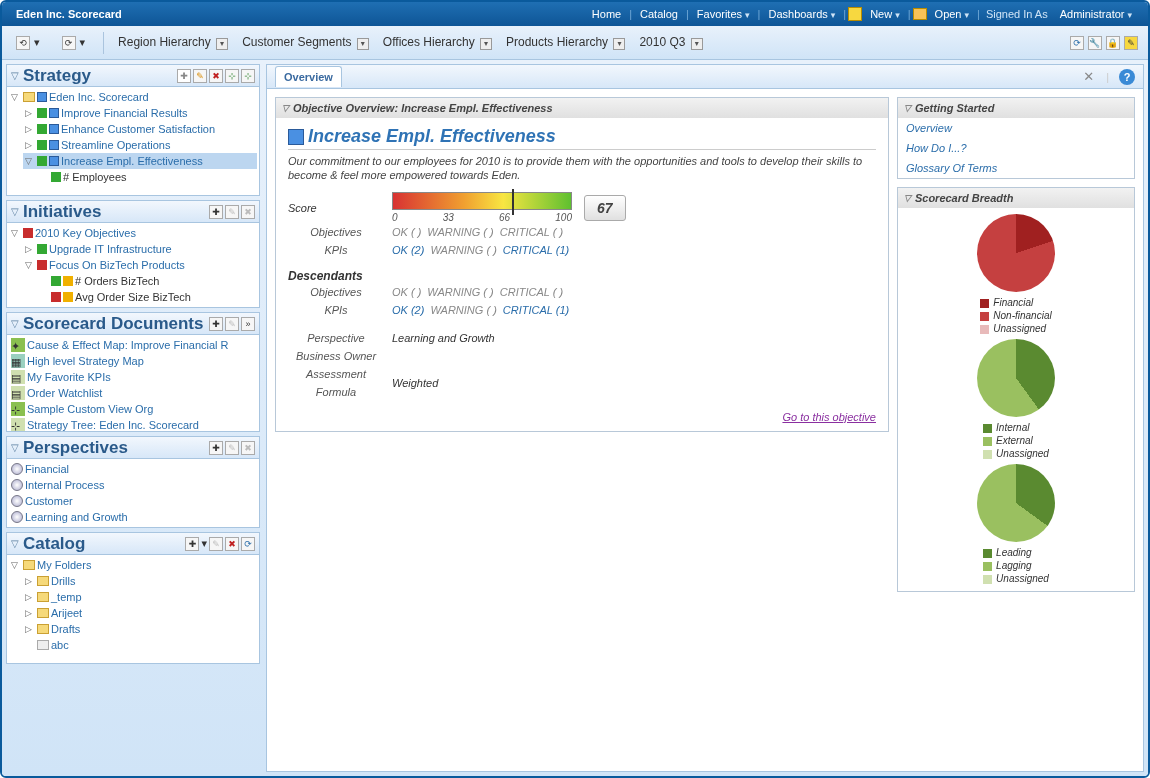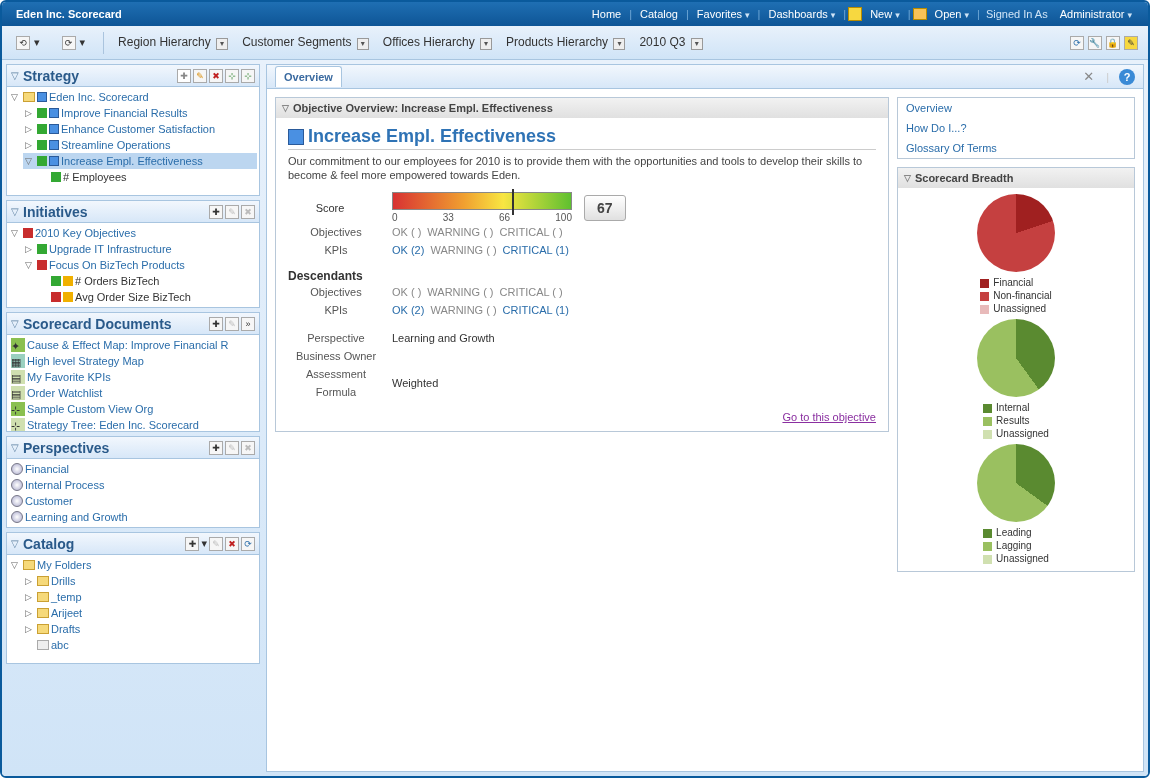--- a/index.html
+++ b/index.html
@@ -15,21 +15,21 @@
 .toolbar .tb-btn { display: inline-flex; align-items: center; gap: 4px; padding: 2px 4px; cursor: pointer; }
 .toolbar .dim-link { color: #333; font-size: 12px; cursor: pointer; }
 .toolbar .dim-link .dd-icn { display:inline-block; width:12px; height:12px; background:#eee; border:1px solid #999; margin-left:2px; font-size:8px; text-align:center; line-height:10px; color:#555;}
 .toolbar .vdiv { width:1px; height:22px; background:#aac4de; }
 .toolbar .right { margin-left:auto; display:flex; gap:4px; }
 .body-wrap { display: flex; height: calc(100% - 24px - 34px); background: linear-gradient(#e8f1fb,#d0e4f7); padding: 4px; gap: 6px; }
 .sidepanel { width: 254px; display: flex; flex-direction: column; gap: 4px; overflow: hidden; }
 .accordion { background: #fff; border: 1px solid #a8c5e0; }
 .acc-head { background: linear-gradient(#f2f7fd,#d7e7f8); height: 22px; display: flex; align-items: center; padding: 0 4px; border-bottom: 1px solid #a8c5e0; }
 .acc-head .tw { width: 12px; font-size: 10px; color: #5a7fa0; cursor: pointer; }
-.acc-head .ttl { font-weight: bold; color: #2a5a8a; font-size: 14px; flex:1; }
+.acc-head .ttl { font-weight: bold; color: #2a5a8a; font-size: 17px; flex:1; }
 .acc-head .tools { display:flex; gap:2px; }
 .acc-body { overflow: auto; max-height: 120px; }
 .tree { padding: 2px; line-height: 16px; white-space: nowrap; }
 .tree .row { display: flex; align-items: center; gap: 2px; padding: 0 2px; height:16px; cursor:pointer; }
 .tree .row.sel { background: #bcd6f0; }
 .tree .tw { width: 10px; font-size: 9px; color: #666; }
 .tree .indent1 { margin-left: 14px; }
 .tree .indent2 { margin-left: 28px; }
 .ic { display:inline-block; width:14px; height:14px; }
 .ic-flag-g { background:#33a833; width:10px; height:10px; }
@@ -37,31 +37,31 @@
 .ic-flag-y { background:#f0b000; width:10px; height:10px; }
 .ic-obj { background:#4a90e2; border:1px solid #2a5a9a; width:10px; height:10px; }
 .ic-folder { background:#f6d97a; border:1px solid #caa033; width:12px; height:10px; }
 .ic-circle { background: radial-gradient(circle, #fff, #aac); border-radius:50%; width:12px; height:12px; border:1px solid #778; }
 .tb-ic { display:inline-block; width:14px; height:14px; border:1px solid #aaa; background:#f6f6f6; font-size:9px; text-align:center; line-height:12px; cursor:pointer; }
 .main { flex: 1; display: flex; flex-direction: column; background: #fff; border:1px solid #a8c5e0; }
 .main-tabs { height: 24px; background: linear-gradient(#f2f7fd,#d7e7f8); display:flex; align-items:center; padding: 0 8px; border-bottom:1px solid #a8c5e0; }
 .main-tabs .tab { font-weight:bold; color:#3a6aa0; padding:4px 8px; border:1px solid #a8c5e0; border-bottom:none; background:#fff; border-radius:3px 3px 0 0; }
 .main-tabs .right { margin-left:auto; display:flex; gap:10px; align-items:center; }
 .main-body { flex:1; display:flex; gap:8px; padding:8px; overflow:auto; }
-.panel { border:1px solid #b8c8d8; }
+.panel { border:1px solid #b8c8d8;font-style:italic; }
 .panel-head { background: linear-gradient(#f2f2f2,#e0e0e0); height:20px; display:flex; align-items:center; padding:0 6px; font-weight:bold; color:#444; font-size:11px; }
 .panel-head::before { content:"▽"; font-size:9px; margin-right:4px; color:#888; }
 .col-left { flex:1; }
 .col-right { width:238px; display:flex; flex-direction:column; gap:8px; }
 .obj-panel .panel-body { padding: 8px 12px; }
 .obj-title { color:#2f73b5; font-size:18px; font-weight:bold; border-bottom:1px solid #ccc; margin-bottom:4px; padding-bottom:2px; }
 .obj-title .obj-ic { display:inline-block; width:16px; height:16px; background:#4a90e2; border:1px solid #2a5a9a; margin-right:4px; vertical-align:middle; }
 .obj-desc { color:#444; margin-bottom:10px; line-height:14px; }
 .score-row { display:flex; align-items:center; }
-.score-row .lbl { width:104px; text-align:center; padding-right:20px; }
+.score-row .lbl { width:104px; text-align:left; padding-right:20px; }
 .gauge { width:180px; position:relative; }
 .gauge .bar { height:18px; background: linear-gradient(to right,#d83232 0%,#f0a030 40%,#f8e642 62%,#5fc030 100%); border:1px solid #888; position:relative; }
 .gauge .marker { position:absolute; top:-4px; width:2px; height:26px; background:#333; }
 .gauge .ticks { display:flex; justify-content:space-between; font-size:10px; color:#555; margin-top:2px; }
 .score-val { margin-left:12px; background: linear-gradient(#fff,#e0e0e0); border:1px solid #aaa; padding:4px 12px; font-size:14px; font-weight:bold; color:#444; border-radius:3px; }
 .sect-h { font-weight:bold; font-size:12px; margin-top:10px; }
 .kv-row { display:flex; align-items:center; line-height:18px; }
 .kv-row .k { width:104px; text-align:center; padding-right:8px; color:#555; }
 .kv-row .v .ok { color:#2a6daa; cursor:pointer;margin-top:8px; }
 .kv-row .v .warn { color:#888; }
@@ -406,39 +406,40 @@
           <div class="kv-row">
                 <span class="k">Assessment Formula</span>
                 <span class="v">Weighted</span>
               </div>
           <a class="obj-link">Go to this objective</a>
         </div>
       </div>
     </div>
     <div class="col-right">
       <div class="panel">
+        <div class="panel-head">Getting Started</div>
         <div class="gs-links">
           <a>Overview</a>
           <a>How Do I...?</a>
           <a>Glossary Of Terms</a>
         </div>
       </div>
       <div class="panel">
         <div class="panel-head">Scorecard Breadth</div>
         <div class="pie-wrap">
           <div class="pie" style="background:conic-gradient(#a02020 0 20%, #c54040 20% 100%)"></div>
           <div class="legend">
                 <div class="lgc-fin">Financial</div>
                 <div class="lgc-nfin">Non-financial</div>
                 <div class="lgc-un">Unassigned</div>
               </div>
           <div class="pie" style="background:conic-gradient(#5a8a30 0 40%, #9ac060 40% 100%)"></div>
           <div class="legend">
                 <div class="lgc-int">Internal</div>
-                <div class="lgc-ext">Results</div>
+                <div class="lgc-ext">External</div>
                 <div class="lgc-un2">Unassigned</div>
               </div>
           <div class="pie" style="background:conic-gradient(#5a8a30 0 35%, #9ac060 35% 100%)"></div>
           <div class="legend">
                 <div class="lgc-lead">Leading</div>
                 <div class="lgc-lag">Lagging</div>
                 <div class="lgc-un3">Unassigned</div>
               </div>
         </div>
       </div>

